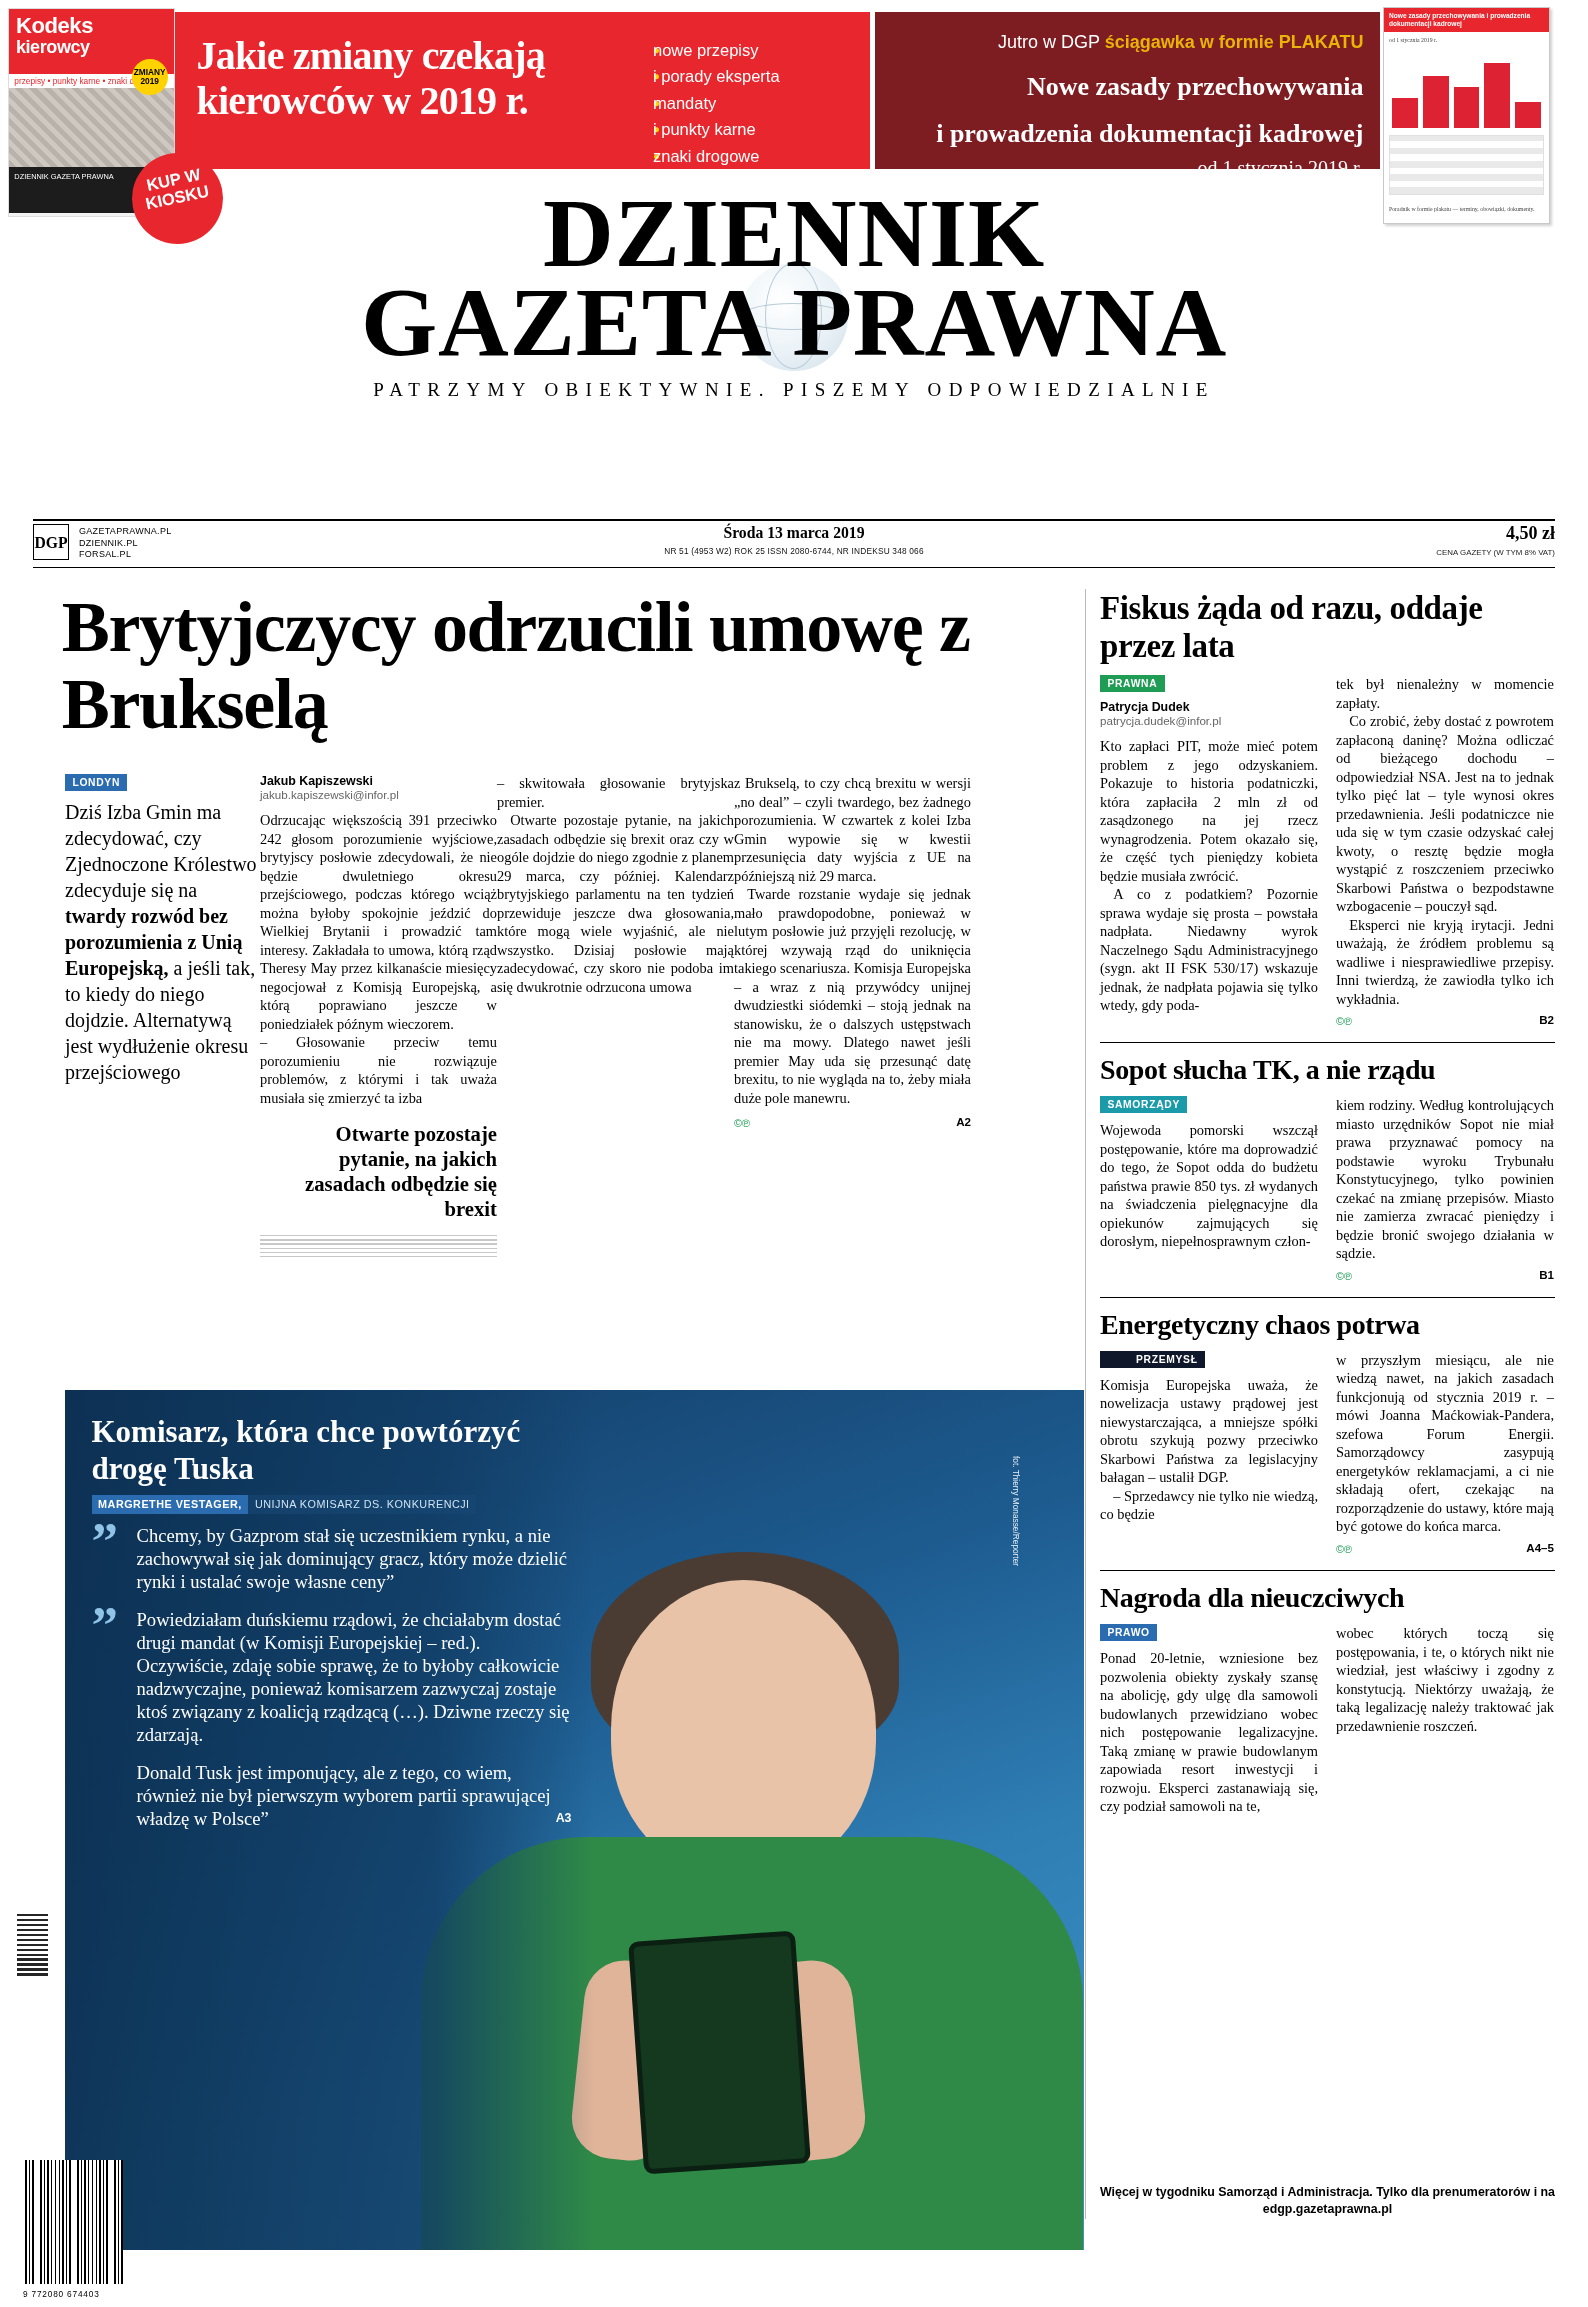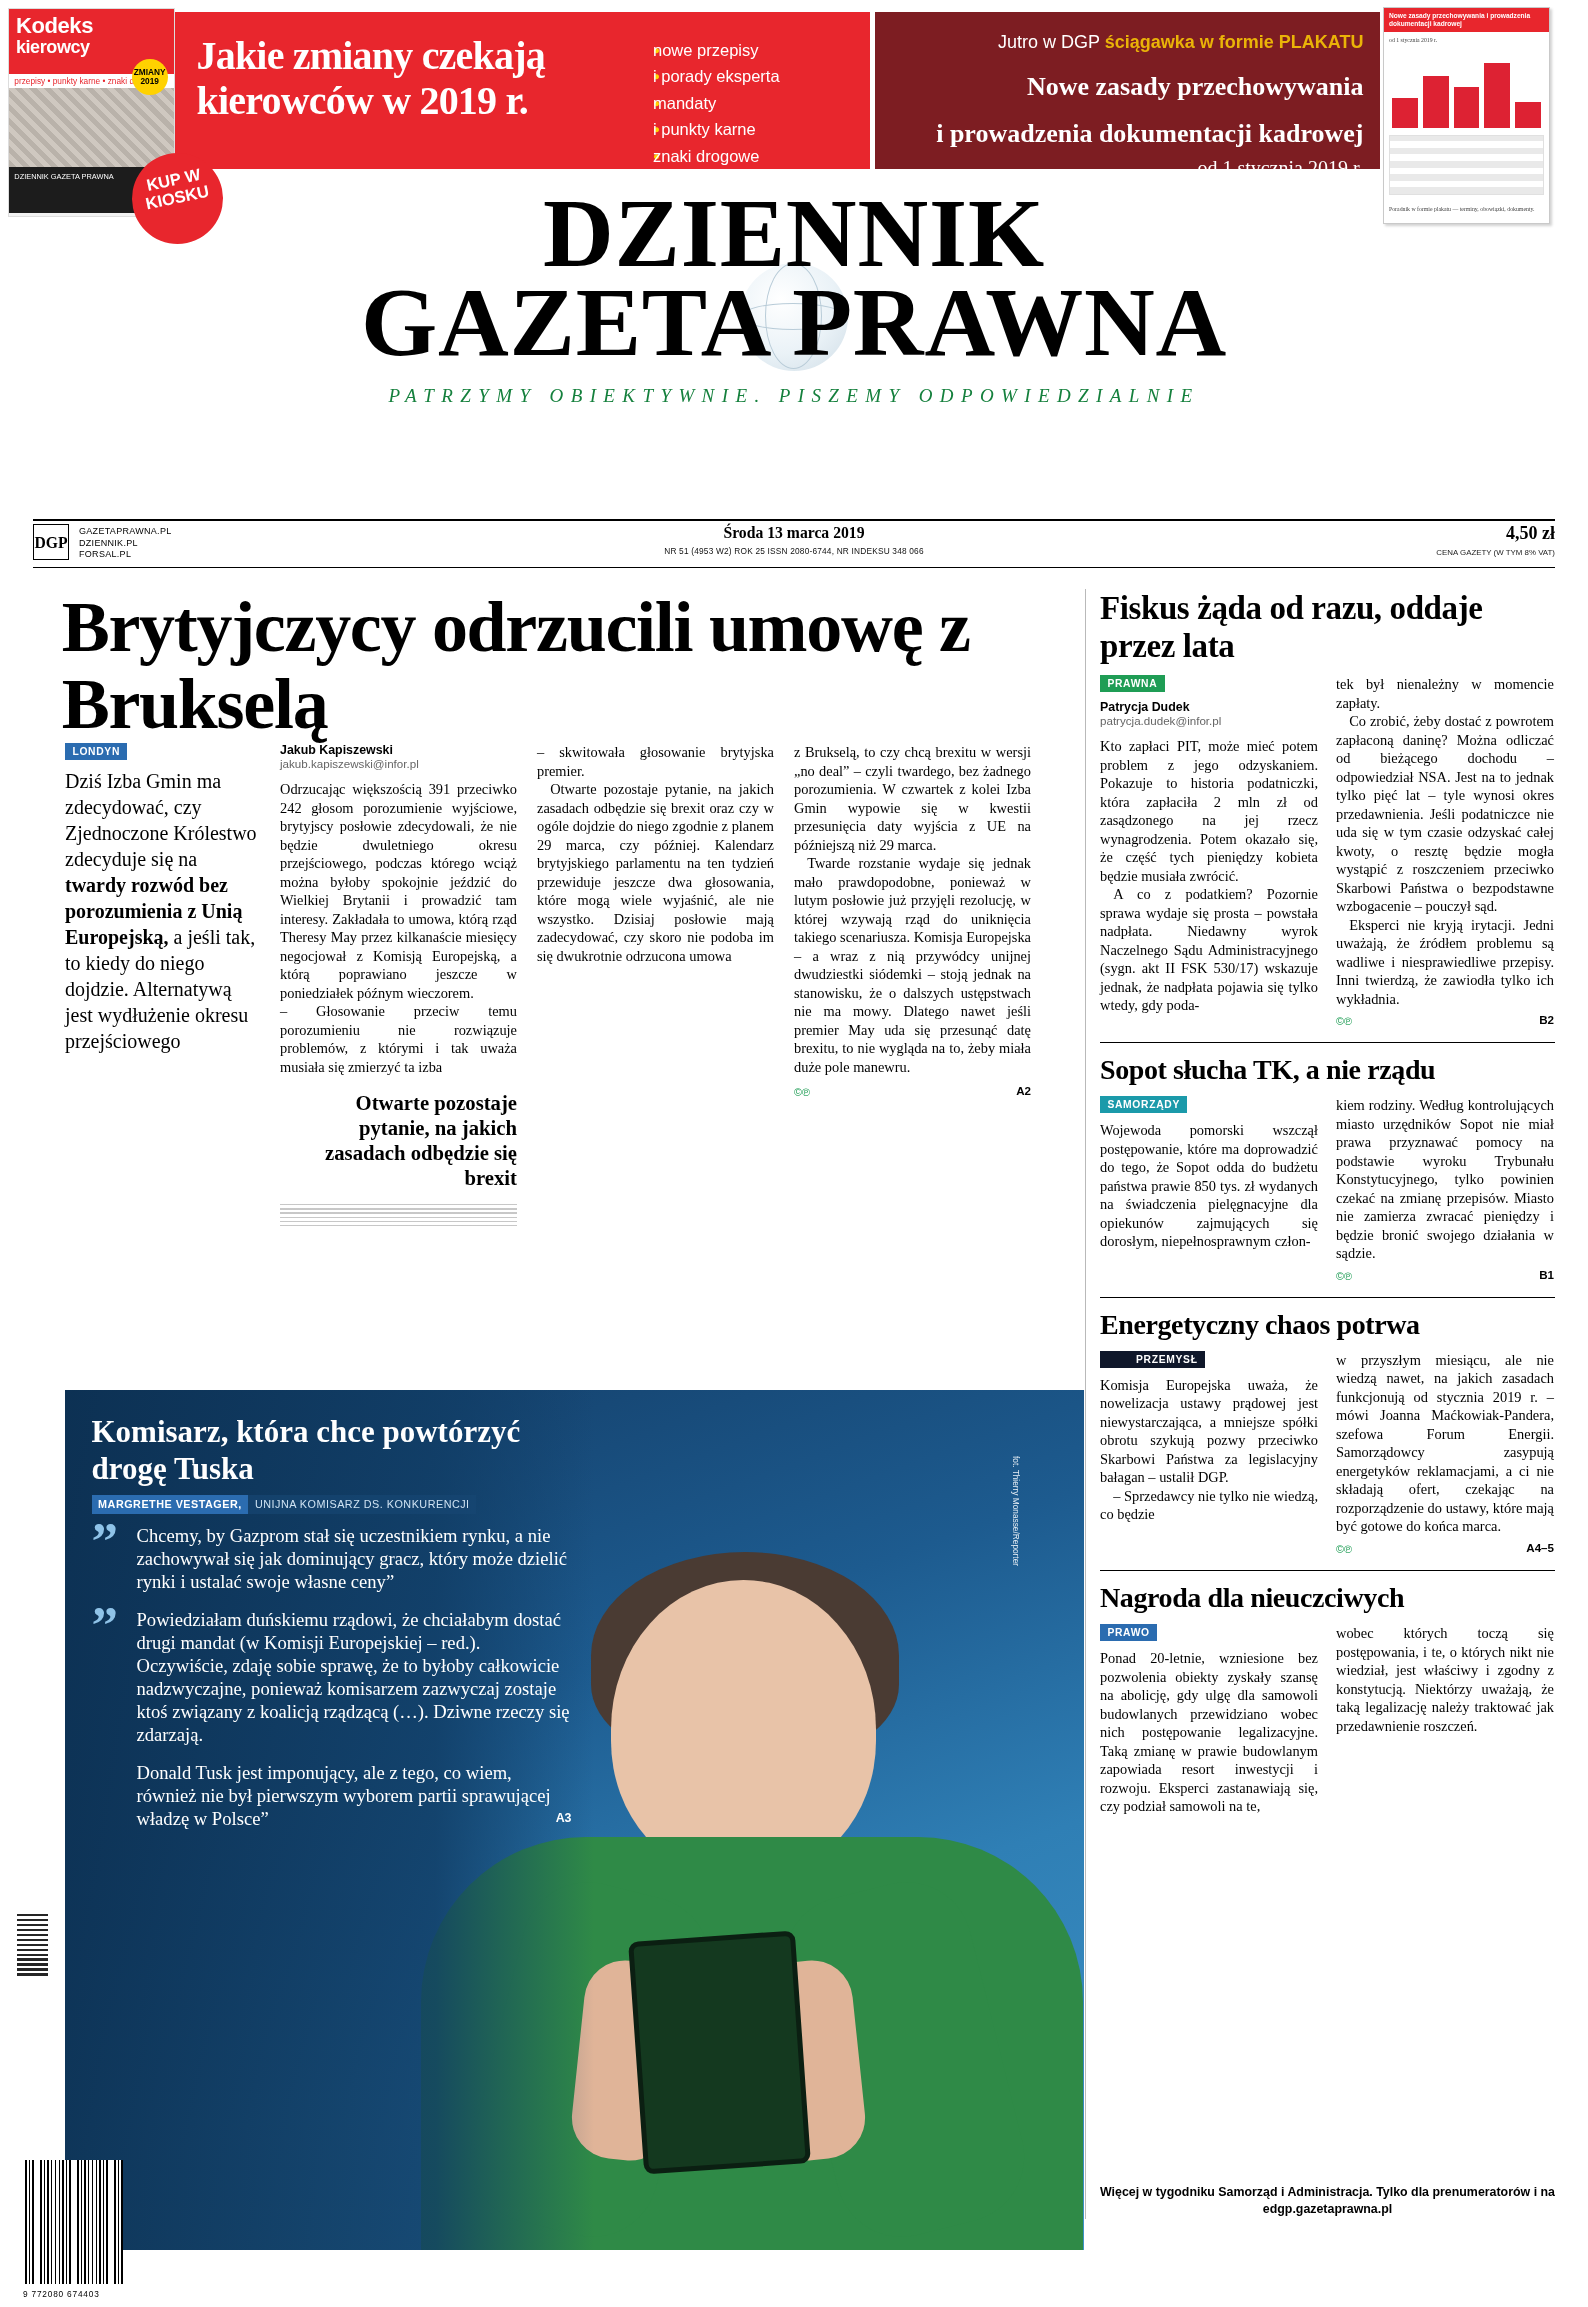--- a/index.html
+++ b/index.html
@@ -265,23 +265,22 @@
     position: absolute;
     border: 1.7px solid #b9ccd8;
     border-radius: 50%;
   }
   .globe::before { left: 25px; top: 0; width: 55px; height: 104px; }
   .globe::after { left: 0; top: 40px; width: 104px; height: 25px; }
   .mast-tagline {
     font-family: "Liberation Serif", serif;
     font-size: 19px;
     letter-spacing: 7.4px;
-    margin-top: 18px;
-    color: #15803d;
-    font-style: italic;
+    margin-top: 12px;
+    color: #000000;
   }
 
   
   .infobar {
     position: absolute;
     left: 33px; top: 519px;
     width: 1522px;
     border-top: 2.5px solid #000;
     border-bottom: 1.7px solid #000;
     height: 46px;
@@ -364,22 +363,22 @@
     font-family: "Liberation Serif", serif;
     font-weight: bold;
     font-size: 72px;
     line-height: 77px;
     letter-spacing: -1.3px;
     margin: 0 0 0 -3.3px;
   }
 
   .lead-body {
     position: relative;
+    margin-top: 31px;
     display: flex;
-    gap: 20px;
   }
   .lead-col { width: 237px; }
   .lead-col.c1 { width: 195px; }
 
   .tag {
     display: inline-block;
     background: #2b6cb0;
     color: #fff;
     font-family: "Liberation Sans", sans-serif;
     font-weight: bold;

